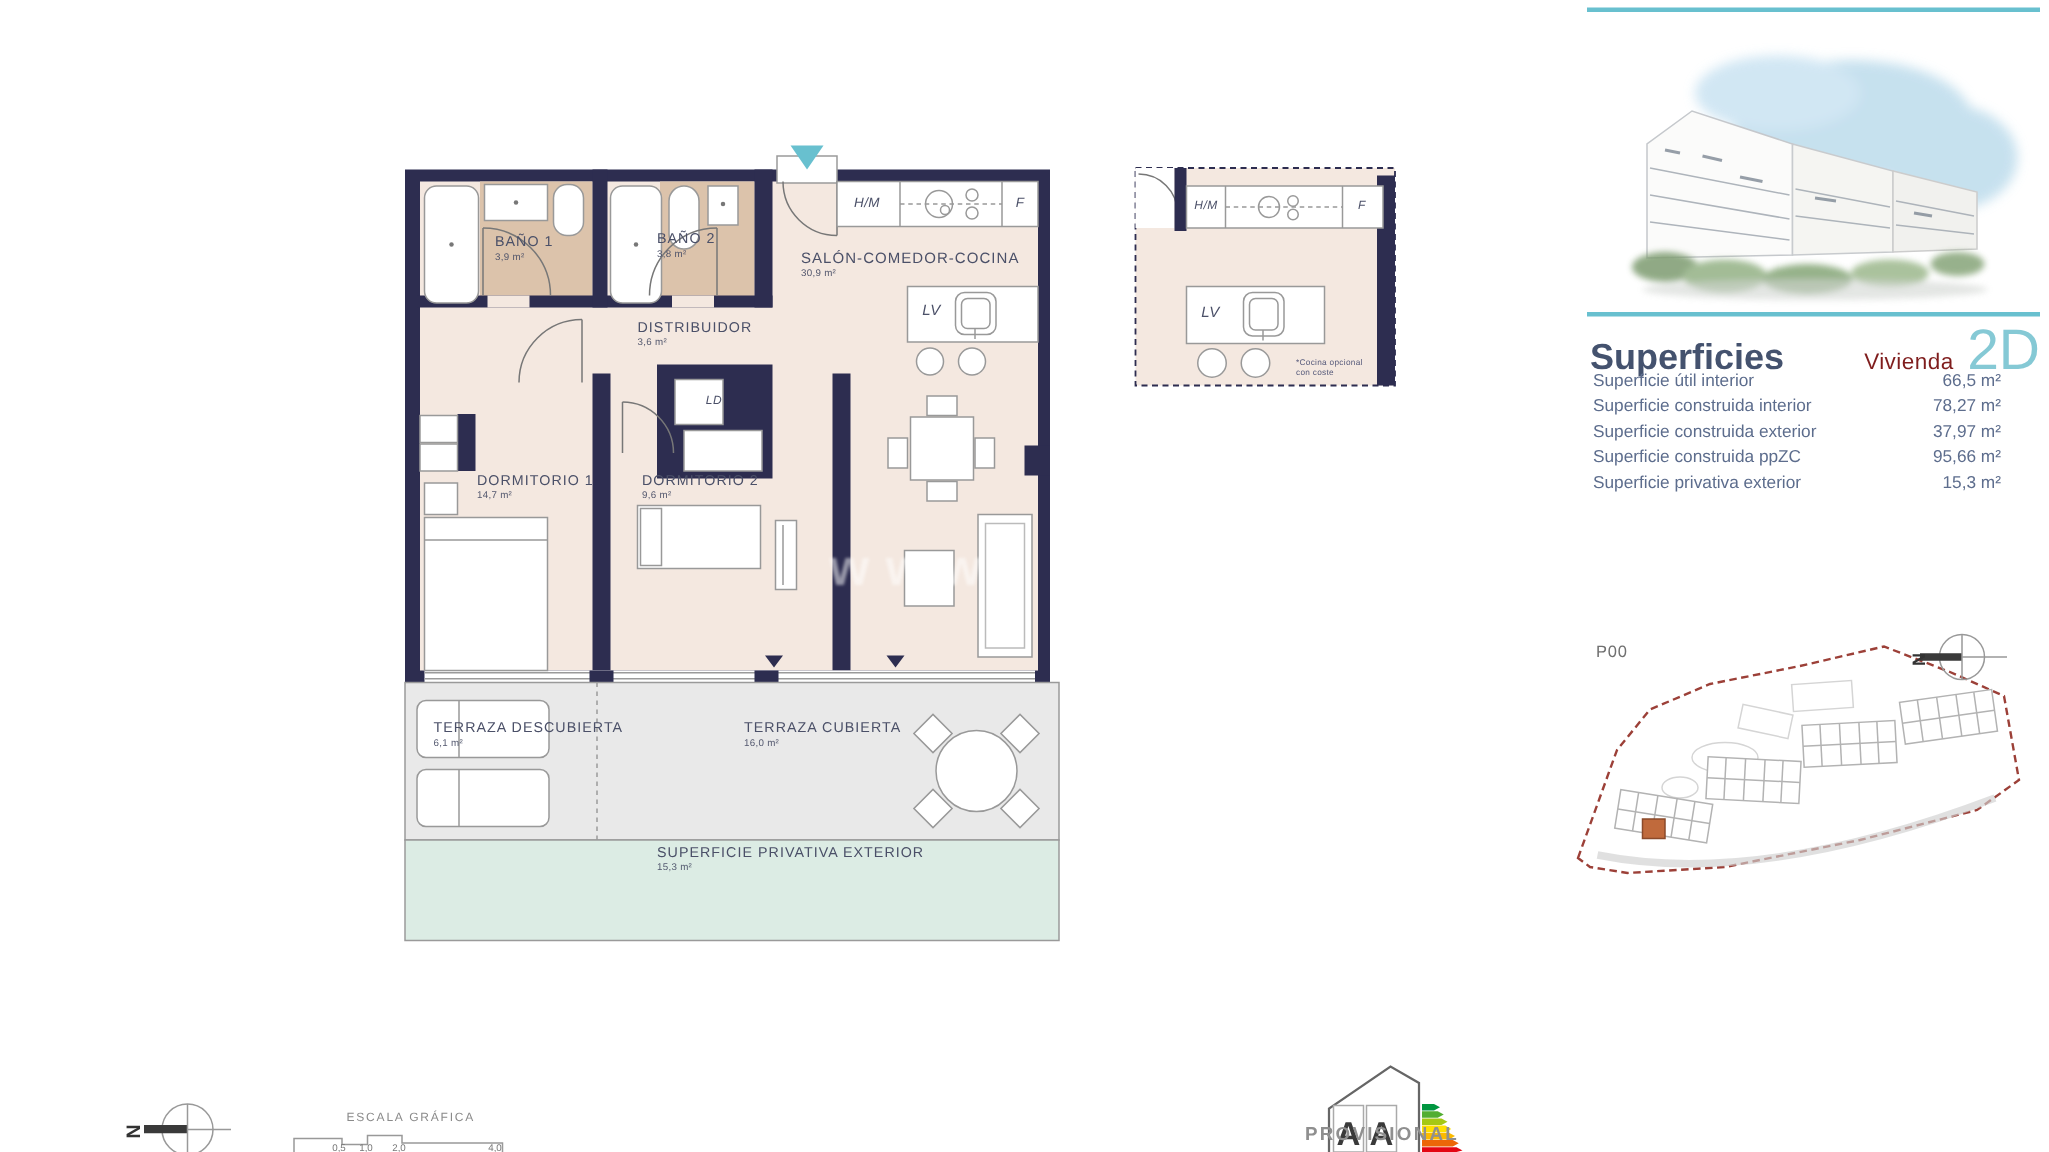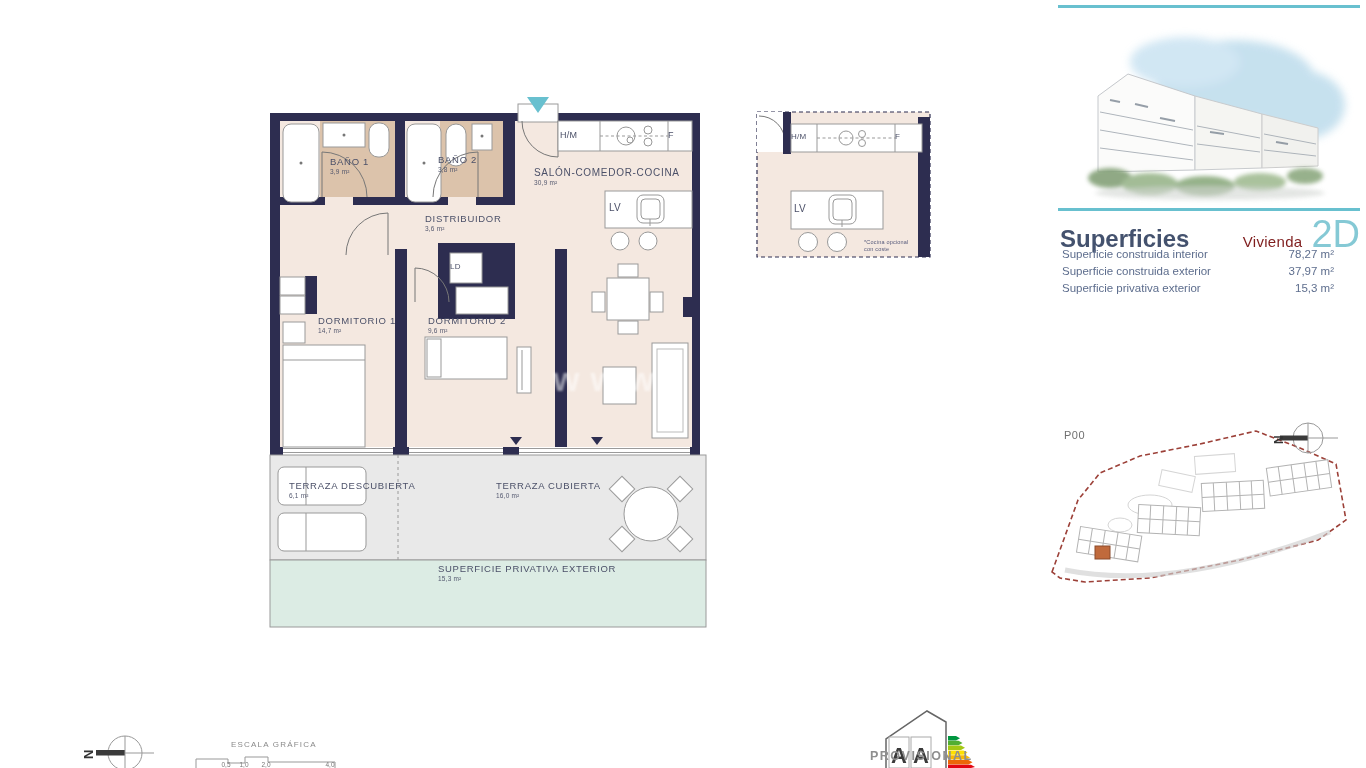--- a/index.html
+++ b/index.html
@@ -1,21 +1,21 @@
 <!DOCTYPE html>
 <html><head>
 <meta charset="utf-8">
 <style>
   html,body{margin:0;padding:0;background:#fff;}
   #sheet{position:relative;width:1366px;height:768px;background:#ffffff;overflow:hidden;
          font-family:"Liberation Sans",sans-serif;}
   #art{position:absolute;left:0;top:0;}
   .lbl{position:absolute;color:#4b5068;font-size:9.5px;letter-spacing:.7px;line-height:1.15;white-space:nowrap;}
   .lbl .rarea{font-size:6.5px;letter-spacing:.2px;opacity:.95;}
-  .fix{position:absolute;color:#4b5068;font-size:9px;letter-spacing:.3px;}
+  .fix{position:absolute;color:#4b5068;font-size:9px;letter-spacing:.3px;text-align:center;font-style:italic;}
   .note{position:absolute;color:#55597a;font-size:5.5px;letter-spacing:.2px;line-height:1.2;}
   .watermark{position:absolute;left:553px;top:360px;width:340px;color:#ffffff;opacity:.5;
              font-size:34px;font-weight:bold;letter-spacing:11px;filter:blur(1.2px);}
   
   .rule{position:absolute;height:3px;background:#68c0cf;}
   .sb-title{position:absolute;left:1062px;top:11px;font-size:22px;font-weight:bold;color:#44526e;letter-spacing:.3px;}
   .sup-row{position:absolute;left:1060px;top:213px;width:300px;display:flex;align-items:baseline;}
   .sup-title{font-size:24px;font-weight:bold;color:#44526e;}
   .sup-viv{margin-left:auto;font-size:15px;color:#7f1d1d;letter-spacing:.3px;}
   .sup-code{margin-left:9px;font-size:38px;color:#85c9d5;}
@@ -380,28 +380,36 @@
 <div class="rule" style="left:1058px;top:208px;width:302px;"></div>
 
 <div class="sup-row">
   <span class="sup-title">Superficies</span>
   <span class="sup-viv">Vivienda</span>
   <span class="sup-code">2D</span>
 </div>
 
 <div class="table">
   <div class="trow">
+    <span>Superficie útil interior</span>
+    <span>66,5 m²</span>
+  </div>
+  <div class="trow">
     <span>Superficie construida interior</span>
     <span>78,27 m²</span>
   </div>
   <div class="trow">
     <span>Superficie construida exterior</span>
     <span>37,97 m²</span>
   </div>
   <div class="trow">
+    <span>Superficie construida ppZC</span>
+    <span>95,66 m²</span>
+  </div>
+  <div class="trow">
     <span>Superficie privativa exterior</span>
     <span>15,3 m²</span>
   </div>
 </div>
 
 <div class="p00">P00</div>
 
 <div class="escala">ESCALA GRÁFICA</div>
 <div class="provisional">PROVISIONAL</div>
 

